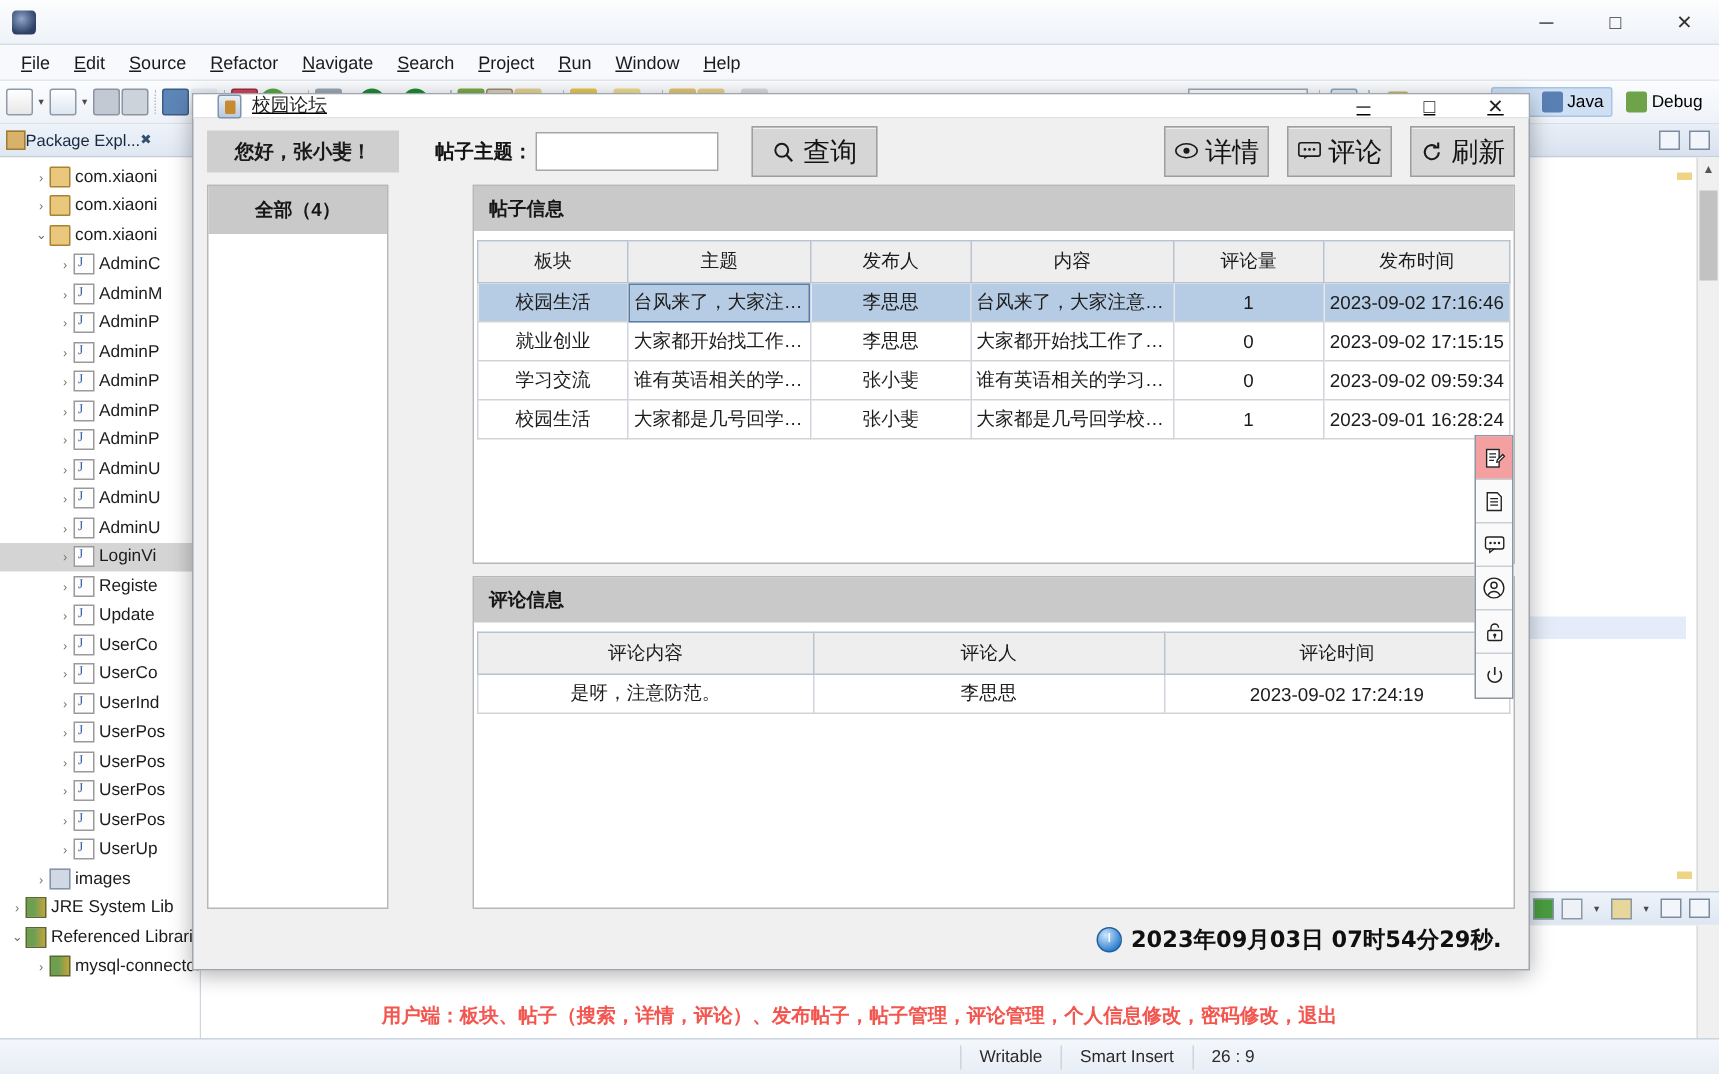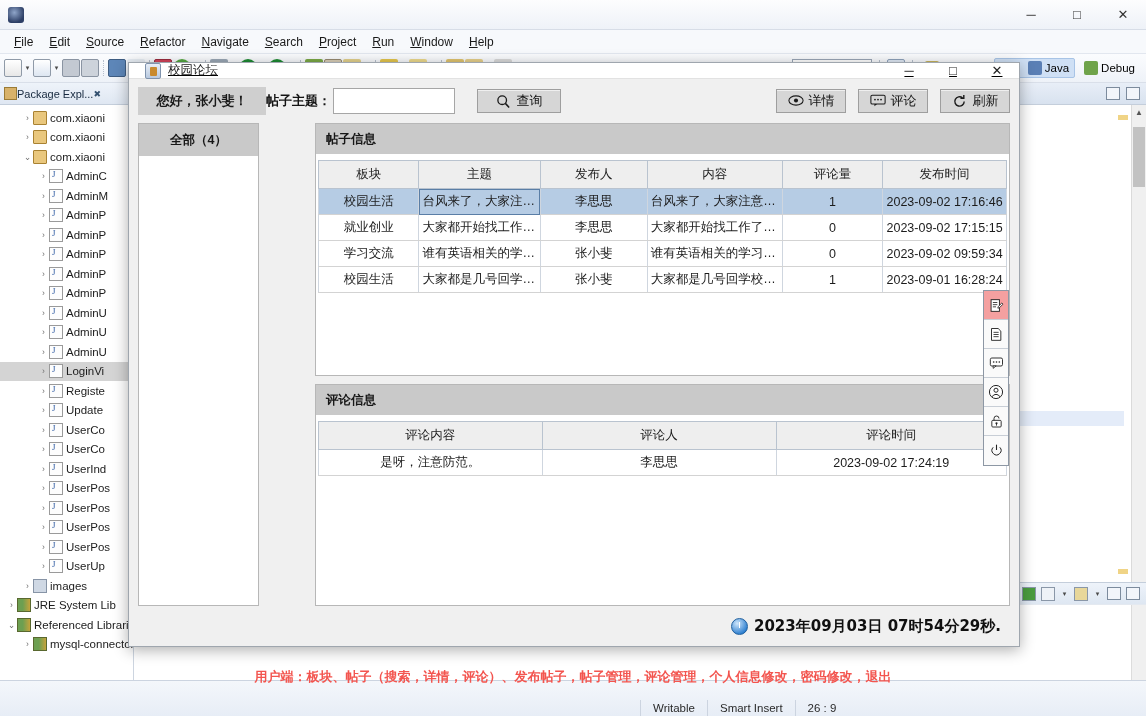--- a/index.html
+++ b/index.html
@@ -118,22 +118,22 @@
 
   .console-bar {
     height: 22px; background: linear-gradient(#eef3fa,#dee7f2); border-top: 1px solid #c4cedb;
     display: flex; align-items: center; justify-content: flex-end; padding-right: 6px; gap: 5px;
   }
   .cb-ico { width: 14px; height: 14px; border: 1px solid #8a97a8; background: #eef2f7; }
   .console-body { height: 76px; background: #fff; border-top: 1px solid #e4e9f0; position: relative; }
   .console-scroll { position: absolute; right: 0; top: 0; bottom: 0; width: 15px; background: #f0f0f0; border-left: 1px solid #dcdcdc; }
 
   .ec-statusbar {
-    height: 36px; background: linear-gradient(#f4f7fb,#e7edf6); border-top: 1px solid #ccd4e0;
-    display: flex; align-items: flex-end; font-size: 11.5px; color: #2a2a2a;
+    height: 24px; background: linear-gradient(#f4f7fb,#e7edf6); border-top: 1px solid #ccd4e0;
+    display: flex; align-items: center; font-size: 11.5px; color: #2a2a2a;
   }
   .sb-cell { padding: 0 12px; border-left: 1px solid #ccd4e0; height: 16px; line-height: 16px; }
   .sb-first { margin-left: 640px; }
 
   .annot-bar {
     position: absolute; left: 0; right: 0; bottom: 26px; height: 26px;
     display: flex; align-items: center; justify-content: center;
     color: #f3554f; font-size: 13px; font-weight: bold;
     font-family: "DejaVu Sans", sans-serif;
     pointer-events: none;
@@ -167,30 +167,30 @@
   }
 
   .dlg-toolrow {
     height: 44px; display: flex; align-items: center; padding: 0 9px; gap: 0;
   }
   .greet {
     width: 128px; height: 28px; background: #cfcfcf;
     display: flex; align-items: center; justify-content: center;
     font-size: 13px; font-weight: bold; color: #1a1a1a;
   }
-  .search-label { font-size: 13px; font-weight: bold; color: #141414; }
+  .search-label { margin-left: 24px; font-size: 13px; font-weight: bold; color: #141414; }
   .search-input {
     width: 122px; height: 26px; background: #fff; border: 1px solid #a6a6a6;
     margin-left: 2px; font-size: 12px; padding: 0 4px; outline: none;
     font-family: "Liberation Sans", sans-serif;
   }
   .btn {
-    height: 24px; background: #d6d6d6; border: 1px solid #9e9e9e;
+    height: 34px; background: #d6d6d6; border: 1px solid #9e9e9e;
     display: inline-flex; align-items: center; justify-content: center; gap: 6px;
-    font-size: 13px; color: #141414; cursor: default;
+    font-size: 18px; color: #141414; cursor: default;
     box-shadow: inset 0 1px 0 #efefef;
   }
   .btn-search { width: 84px; margin-left: 22px; }
   .btn-right { width: 70px; margin-left: 12px; }
   .btn-group { margin-left: auto; display: flex; }
   .gicon { width: 15px; height: 15px; flex: none; }
 
   .dlg-content { flex: 1; display: flex; padding: 0 9px 0 9px; gap: 8px; min-height: 0; }
 
   

